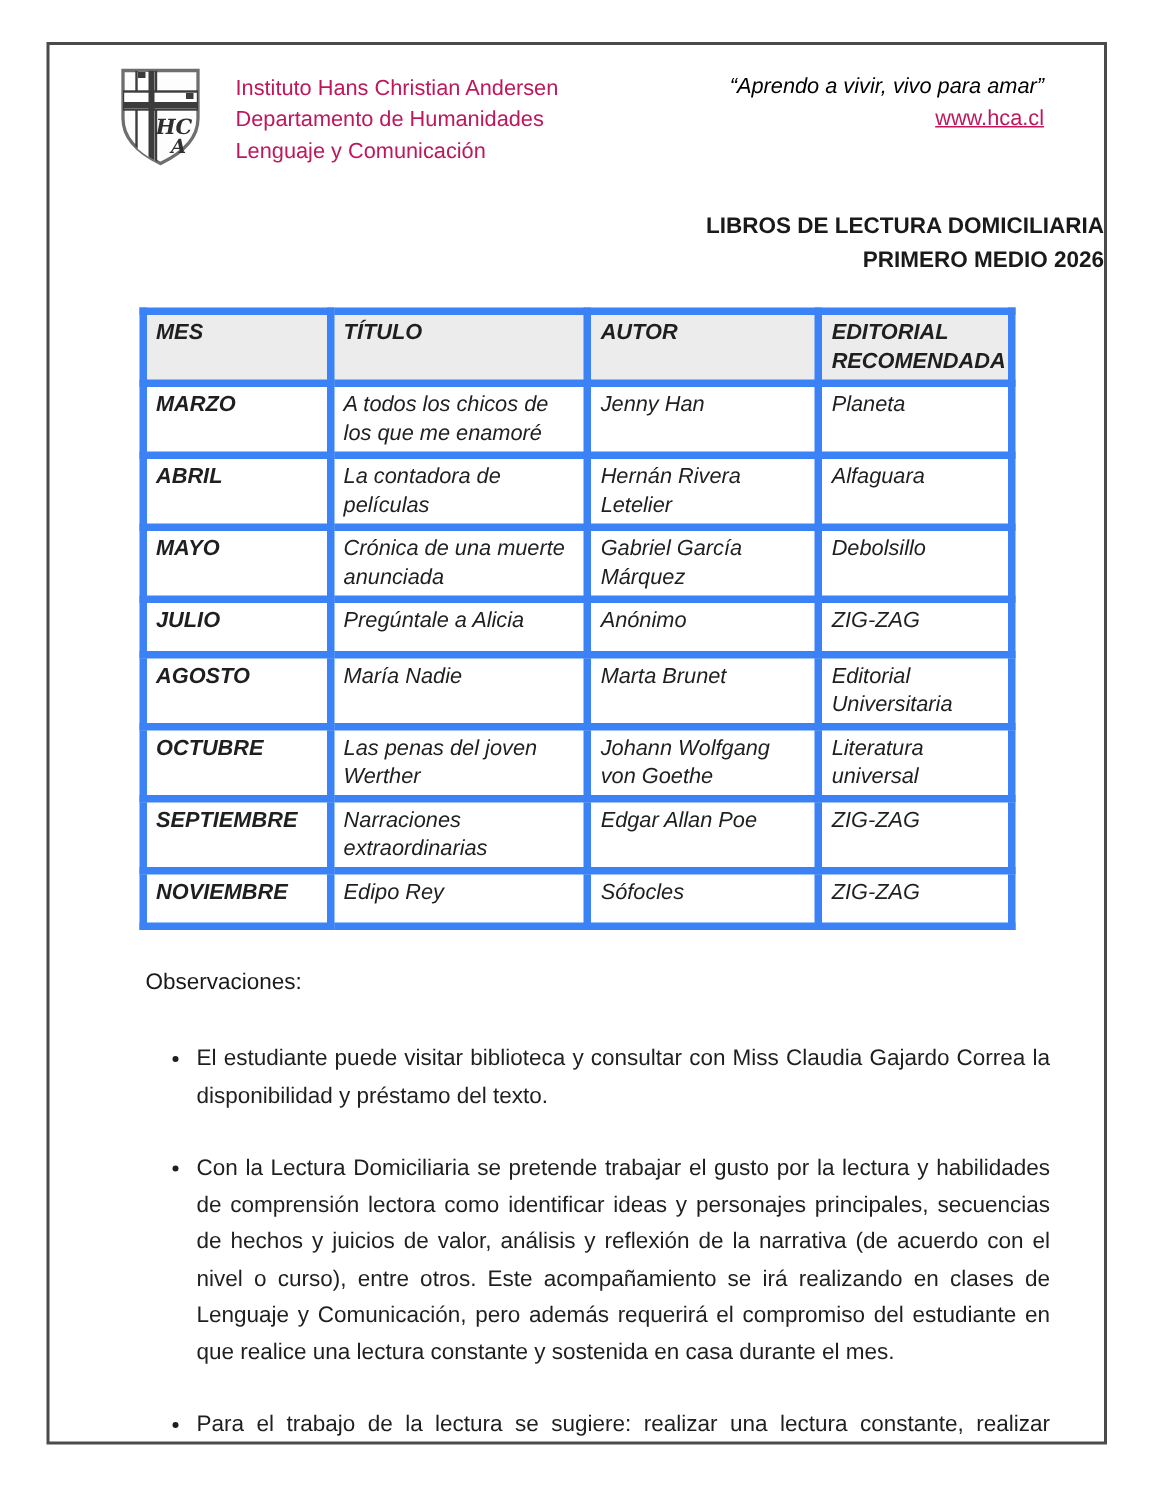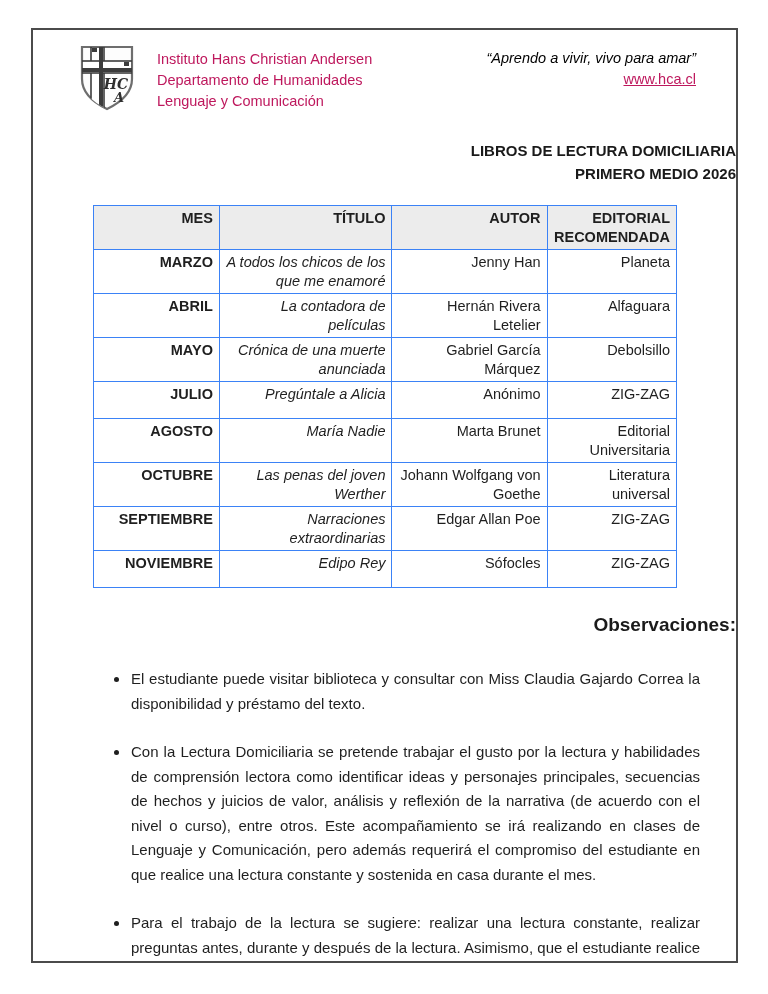--- a/index.html
+++ b/index.html
@@ -43,36 +43,37 @@
   }
   
   .book-table {
     border-collapse: collapse;
     margin: 20px 0 0 60px;
     width: 584px;
     font-size: 14.5px; line-height: 19px;
     table-layout: fixed;
   }
   .book-table th, .book-table td {
-    border: 1px solid #3b82f6;
-    text-align: right; vertical-align: top;
+    border: 5px solid #3b82f6;
+    text-align: left; vertical-align: top;
     padding: 3px 6px 2px 6px;
     height: 37px;
+    font-style: italic;
   }
   .book-table th { font-weight: bold; }
   .col-mes { width: 21.6%; }
   .col-titulo { width: 29.6%; }
   .col-autor { width: 26.6%; }
   .col-editorial { width: 22.2%; }
   .cell-mes { font-weight: bold; }
   .cell-titulo { font-style: italic; }
   
   .obs-heading {
     margin: 26px 0 0 64px;
-    font-weight: bold; font-size: 19px; color: #1a1a1a; text-align: right;
+    font-weight: normal; font-size: 15px; color: #1a1a1a;
   }
   .obs-list {
     margin: 31px 36px 0 64px;
     padding-left: 33px;
     list-style: disc;
   }
   .obs-list li {
     font-size: 15px; line-height: 24.5px;
     text-align: justify;
     margin-bottom: 24px;

